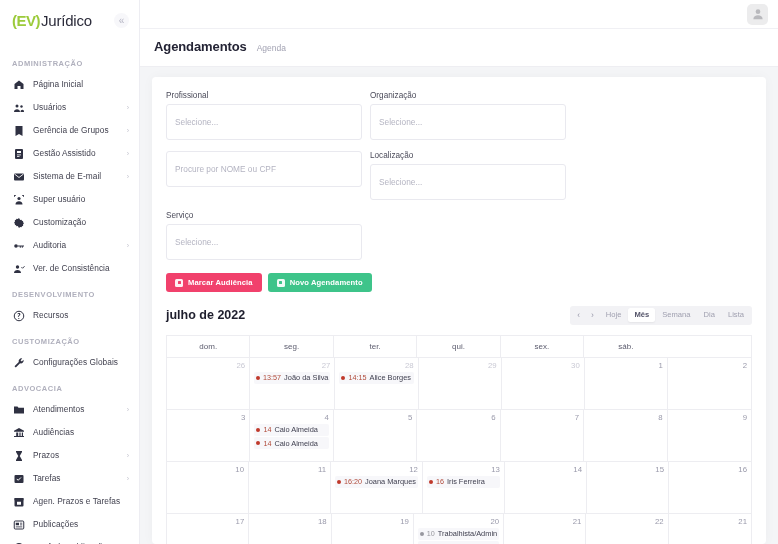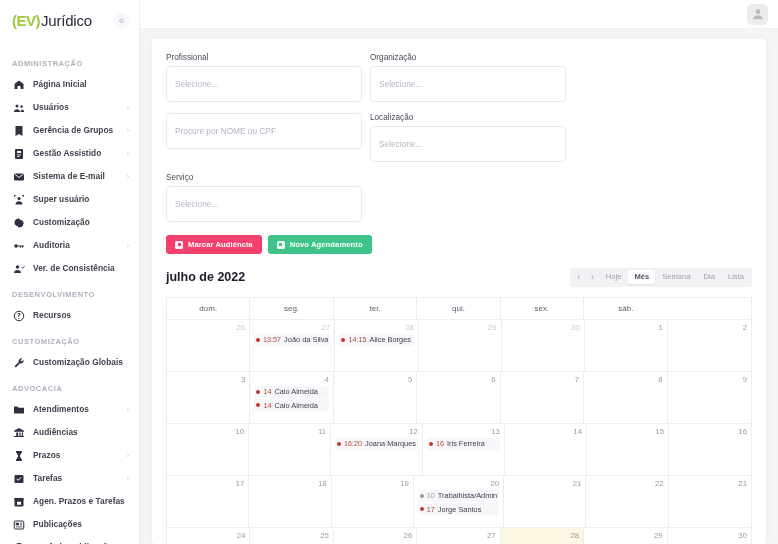--- a/index.html
+++ b/index.html
@@ -54,21 +54,21 @@
     min-height: 20px;
   }
   .nav-ico {
     width: 13px; height: 13px; flex: 0 0 13px;
     display: flex; align-items: center; justify-content: center;
     color: #2f3142;
   }
   .nav-ico svg { width: 12px; height: 12px; display: block; }
   .nav-label {
     font-size: 8.3px; color: #41414f; line-height: 1.25;
-    flex: 1 1 auto; letter-spacing: 0.05px; font-weight: bold;
+    flex: 1 1 auto; letter-spacing: 0.05px;
   }
   .nav-chev {
     font-size: 7px; color: #c3c3ce; flex: 0 0 auto; padding-right: 2px;
   }
 
   
   .main {
     flex: 1 1 auto; height: 544px;
     display: flex; flex-direction: column;
     background: #f4f5f7; overflow: hidden;
@@ -317,21 +317,21 @@
           </span>
           <span class="nav-label">Recursos</span>
         </div>
         <div class="nav-section">CUSTOMIZAÇÃO</div>
         <div class="nav-item">
           <span class="nav-ico">
             <svg viewBox="0 0 24 24" fill="#2f3142">
               <path d="M21 5.5l-3.4 3.4-2.5-2.5L18.5 3a5.5 5.5 0 00-7 6.9L3 18.4 5.6 21l8.5-8.5a5.5 5.5 0 006.9-7z"></path>
             </svg>
           </span>
-          <span class="nav-label">Customização Globais</span>
+          <span class="nav-label">Configurações Globais</span>
         </div>
         <div class="nav-section">ADVOCACIA</div>
         <div class="nav-item">
           <span class="nav-ico">
             <svg viewBox="0 0 24 24" fill="#2f3142">
               <path d="M2 5h7l2 2.4h11V19H2z"></path>
             </svg>
           </span>
           <span class="nav-label">Atendimentos</span>
           <span class="nav-chev">›</span>
@@ -401,20 +401,24 @@
 
     <div class="topbar">
       <div class="avatar">
         <svg viewBox="0 0 24 24">
           <circle cx="12" cy="8" r="4"></circle>
           <path d="M4 21c0-4.4 3.6-7 8-7s8 2.6 8 7z"></path>
         </svg>
       </div>
     </div>
 
+    <div class="subhead">
+      <span class="page-title">Agendamentos</span>
+      <span class="breadcrumb">Agenda</span>
+    </div>
 
     <div class="content">
       <div class="card">
 
         <div class="filters" id="filters-root">
             <div class="field">
               <label class="field-label">Profissional</label>
               <input class="field-input" type="text" placeholder="Selecione..." style="">
             </div>
             <div class="field">

